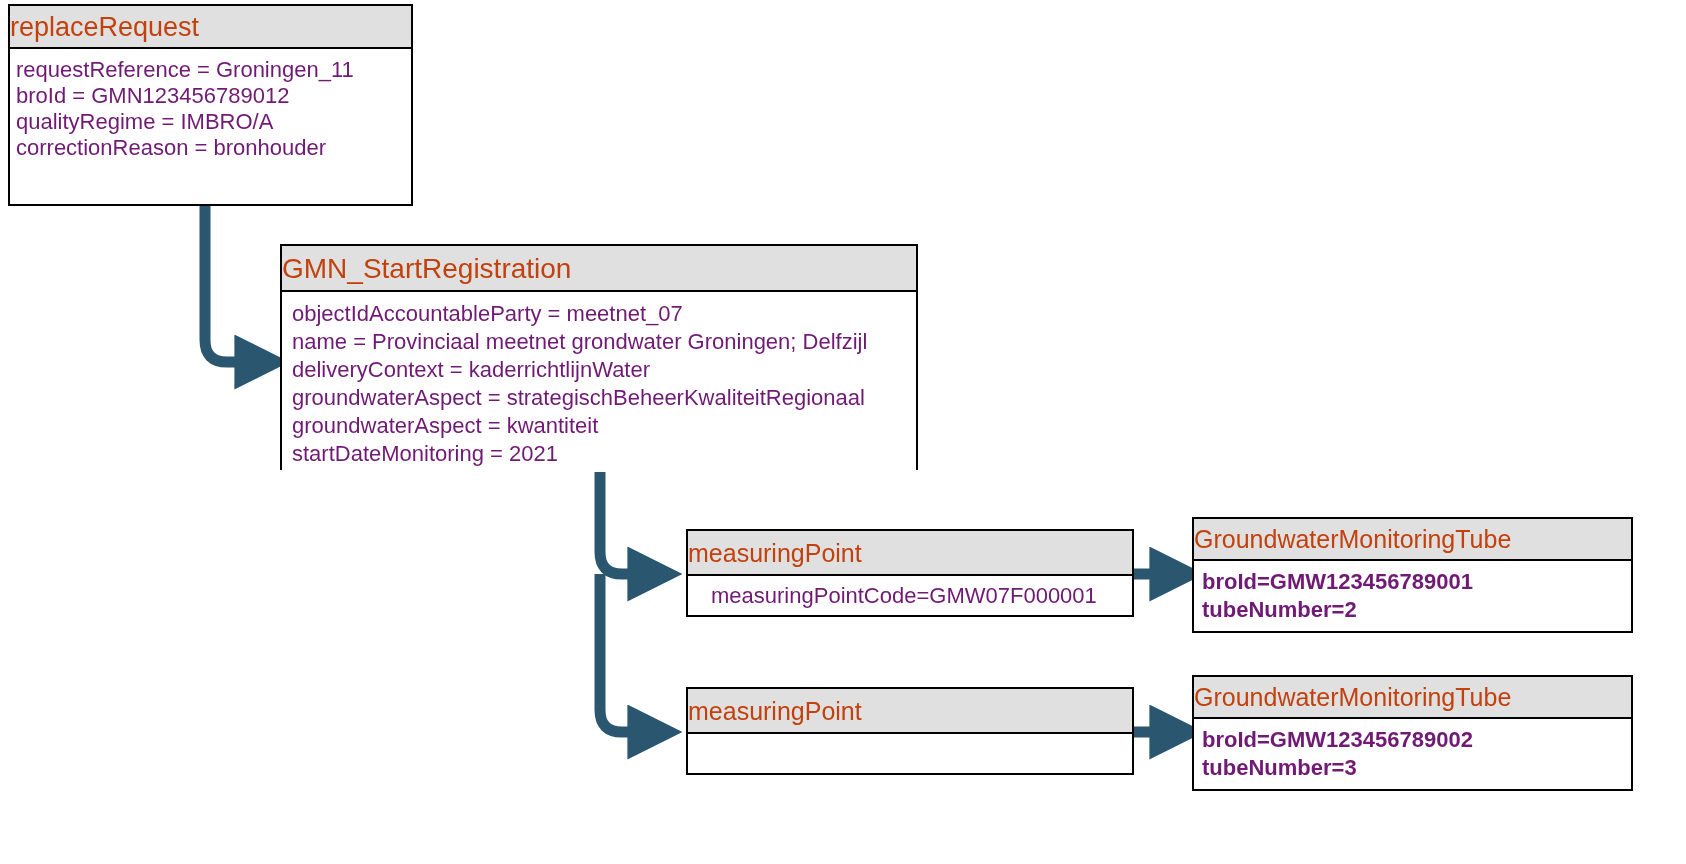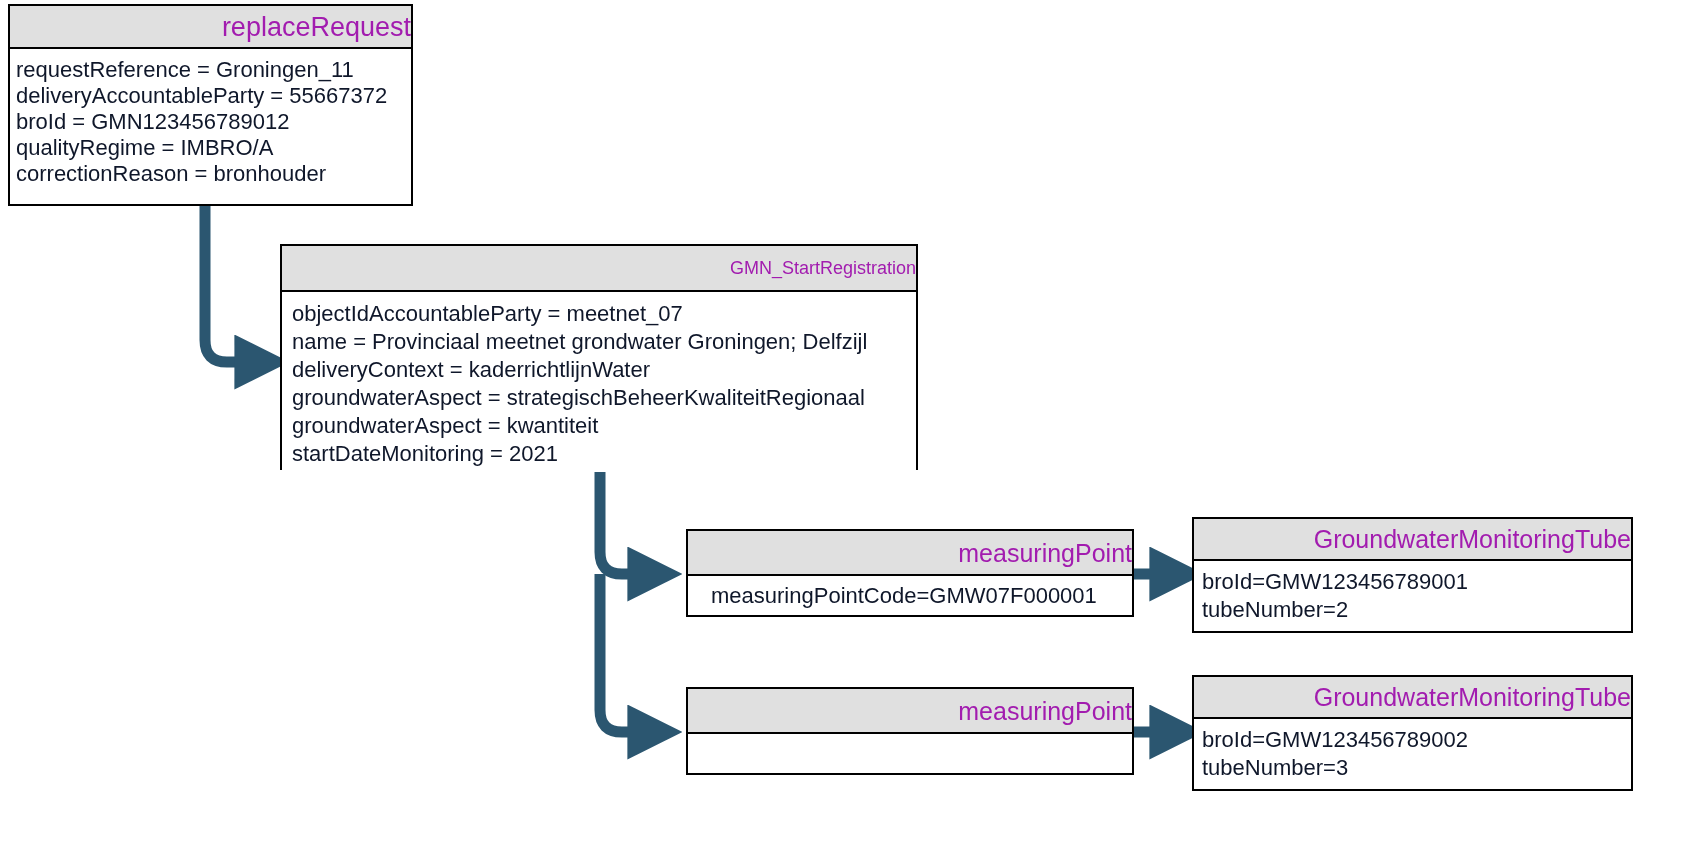--- a/index.html
+++ b/index.html
@@ -30,33 +30,33 @@
   .node {
     position: absolute;
     box-sizing: border-box;
     border: 2px solid #000000;
     background: #ffffff;
   }
   .node-title {
     box-sizing: border-box;
     background: #e0e0e0;
     border-bottom: 2px solid #000000;
-    text-align: right;
-    color: #a21caf;
+    text-align: left;
+    color: #c2410c;
     white-space: nowrap;
     overflow: hidden;
   }
   .node-body {
     box-sizing: border-box;
     background: #ffffff;
     color: #000000;
   }
   .attr-line {
     white-space: nowrap;
-    color: #0f172a;
+    color: #701a75;
   }
 
   
   #node-replace-request {
     left: 8px;
     top: 4px;
     width: 405px;
     height: 202px;
   }
   #node-replace-request .node-title {
@@ -75,21 +75,21 @@
   
   #node-gmn-startregistration {
     left: 280px;
     top: 244px;
     width: 638px;
     height: 226px;
   }
   #node-gmn-startregistration .node-title {
     height: 46px;
     line-height: 45px;
-    font-size: 18px;
+    font-size: 28px;
   }
   #node-gmn-startregistration .node-body {
     padding: 8px 0 4px 10px;
   }
   #node-gmn-startregistration .attr-line {
     font-size: 22px;
     line-height: 28px;
   }
 
   
@@ -120,20 +120,21 @@
     width: 441px;
     height: 116px;
   }
   .node-gw-tube .node-title {
     height: 42px;
     line-height: 41px;
     font-size: 25px;
   }
   .node-gw-tube .node-body {
     padding: 7px 0 0 8px;
+    font-weight: bold;
   }
   .node-gw-tube .attr-line {
     font-size: 22px;
     line-height: 28px;
   }
   #node-gw-tube-1 { top: 517px; }
   #node-gw-tube-2 { top: 675px; }
 </style>
 </head>
 <body>
@@ -155,21 +156,20 @@
 
     <path d="M 1120 574 L 1167 574" fill="none" stroke="#2b5670" stroke-width="11" marker-end="url(#arrowhead)"></path>
 
     <path d="M 1120 732 L 1167 732" fill="none" stroke="#2b5670" stroke-width="11" marker-end="url(#arrowhead)"></path>
   </svg>
 
   <div class="node" id="node-replace-request">
     <div class="node-title">replaceRequest</div>
     <div class="node-body">
       <div class="attr-line">requestReference = Groningen_11</div>
-      <div class="attr-line">deliveryAccountableParty = 55667372</div>
       <div class="attr-line">broId = GMN123456789012</div>
       <div class="attr-line">qualityRegime = IMBRO/A</div>
       <div class="attr-line">correctionReason = bronhouder</div>
     </div>
   </div>
 
   <div class="node" id="node-gmn-startregistration">
     <div class="node-title">GMN_StartRegistration</div>
     <div class="node-body">
       <div class="attr-line">objectIdAccountableParty = meetnet_07</div>

